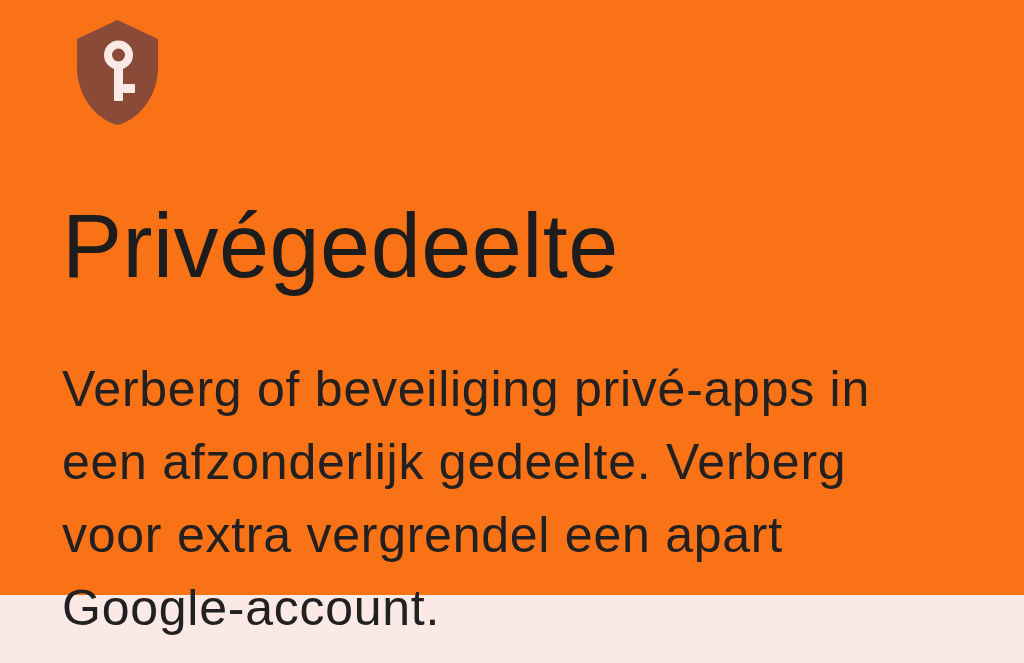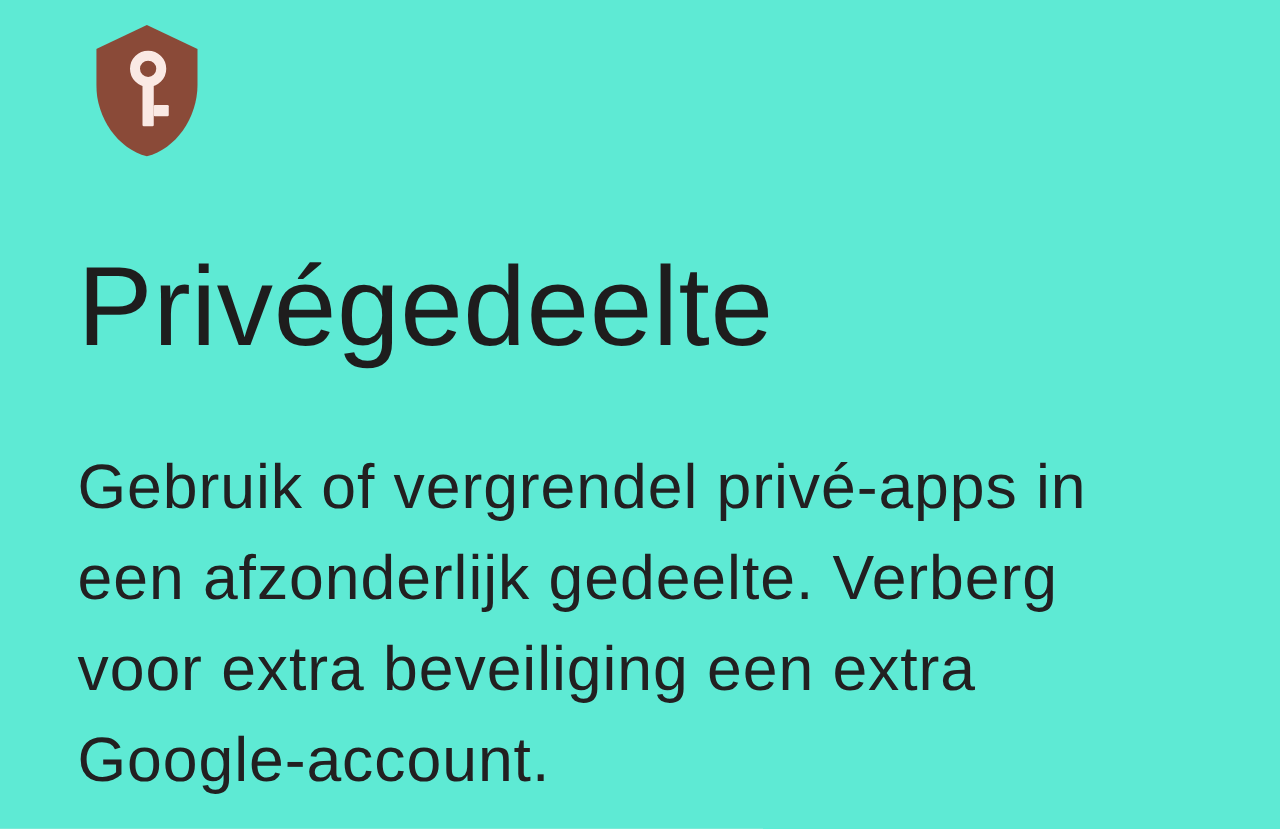--- a/index.html
+++ b/index.html
@@ -9,22 +9,22 @@
   body {
     width: 1024px;
     height: 663px;
     overflow: hidden;
     background: #FAE9E4;
     font-family: "Liberation Sans", "DejaVu Sans", sans-serif;
   }
   .screen {
     position: relative;
     width: 1024px;
-    height: 663px;
-    background: #5eead4;
+    height: 595px;
+    background: #f97316;
     text-decoration: underline;
   }
   .icon-wrap {
     position: absolute;
     left: 77px;
     top: 20px;
     width: 82px;
     height: 106px;
   }
   .icon-wrap svg {
@@ -70,19 +70,19 @@
         <circle cx="41.5" cy="35" r="10.5" fill="none" stroke="#FAE9E4" stroke-width="8"></circle>
         <rect x="37" y="45" width="9" height="36" rx="1"></rect>
         <rect x="46" y="64" width="12" height="9" rx="1"></rect>
       </g>
     </svg>
   </div>
 
   <h1 class="title">Privégedeelte</h1>
 
   <div class="desc">
-    <div class="line">Gebruik of vergrendel privé-apps in</div>
+    <div class="line">Verberg of beveiliging privé-apps in</div>
     <div class="line">een afzonderlijk gedeelte. Verberg</div>
-    <div class="line">voor extra beveiliging een extra</div>
+    <div class="line">voor extra vergrendel een apart</div>
     <div class="line">Google-account.</div>
   </div>
 
 </div>
 
 </body></html>

